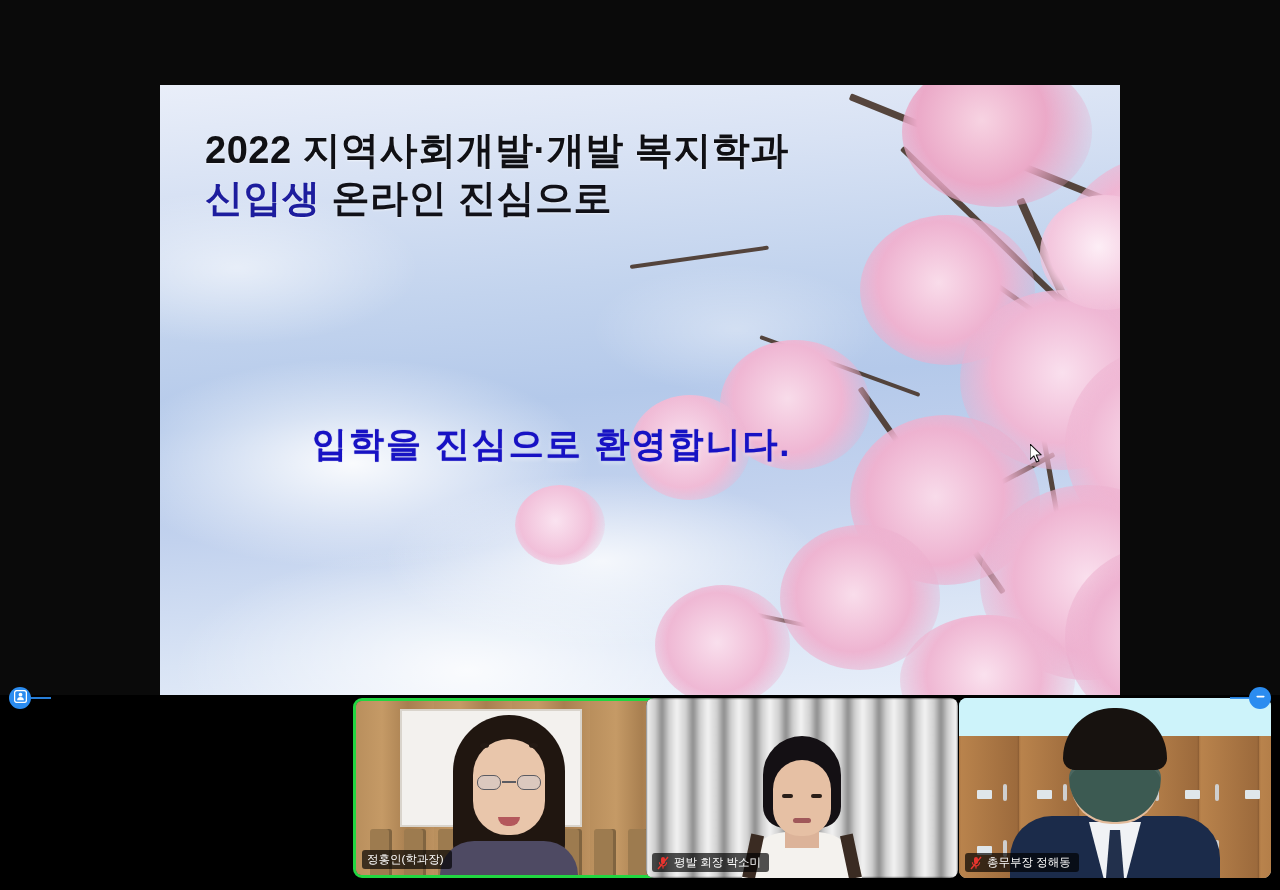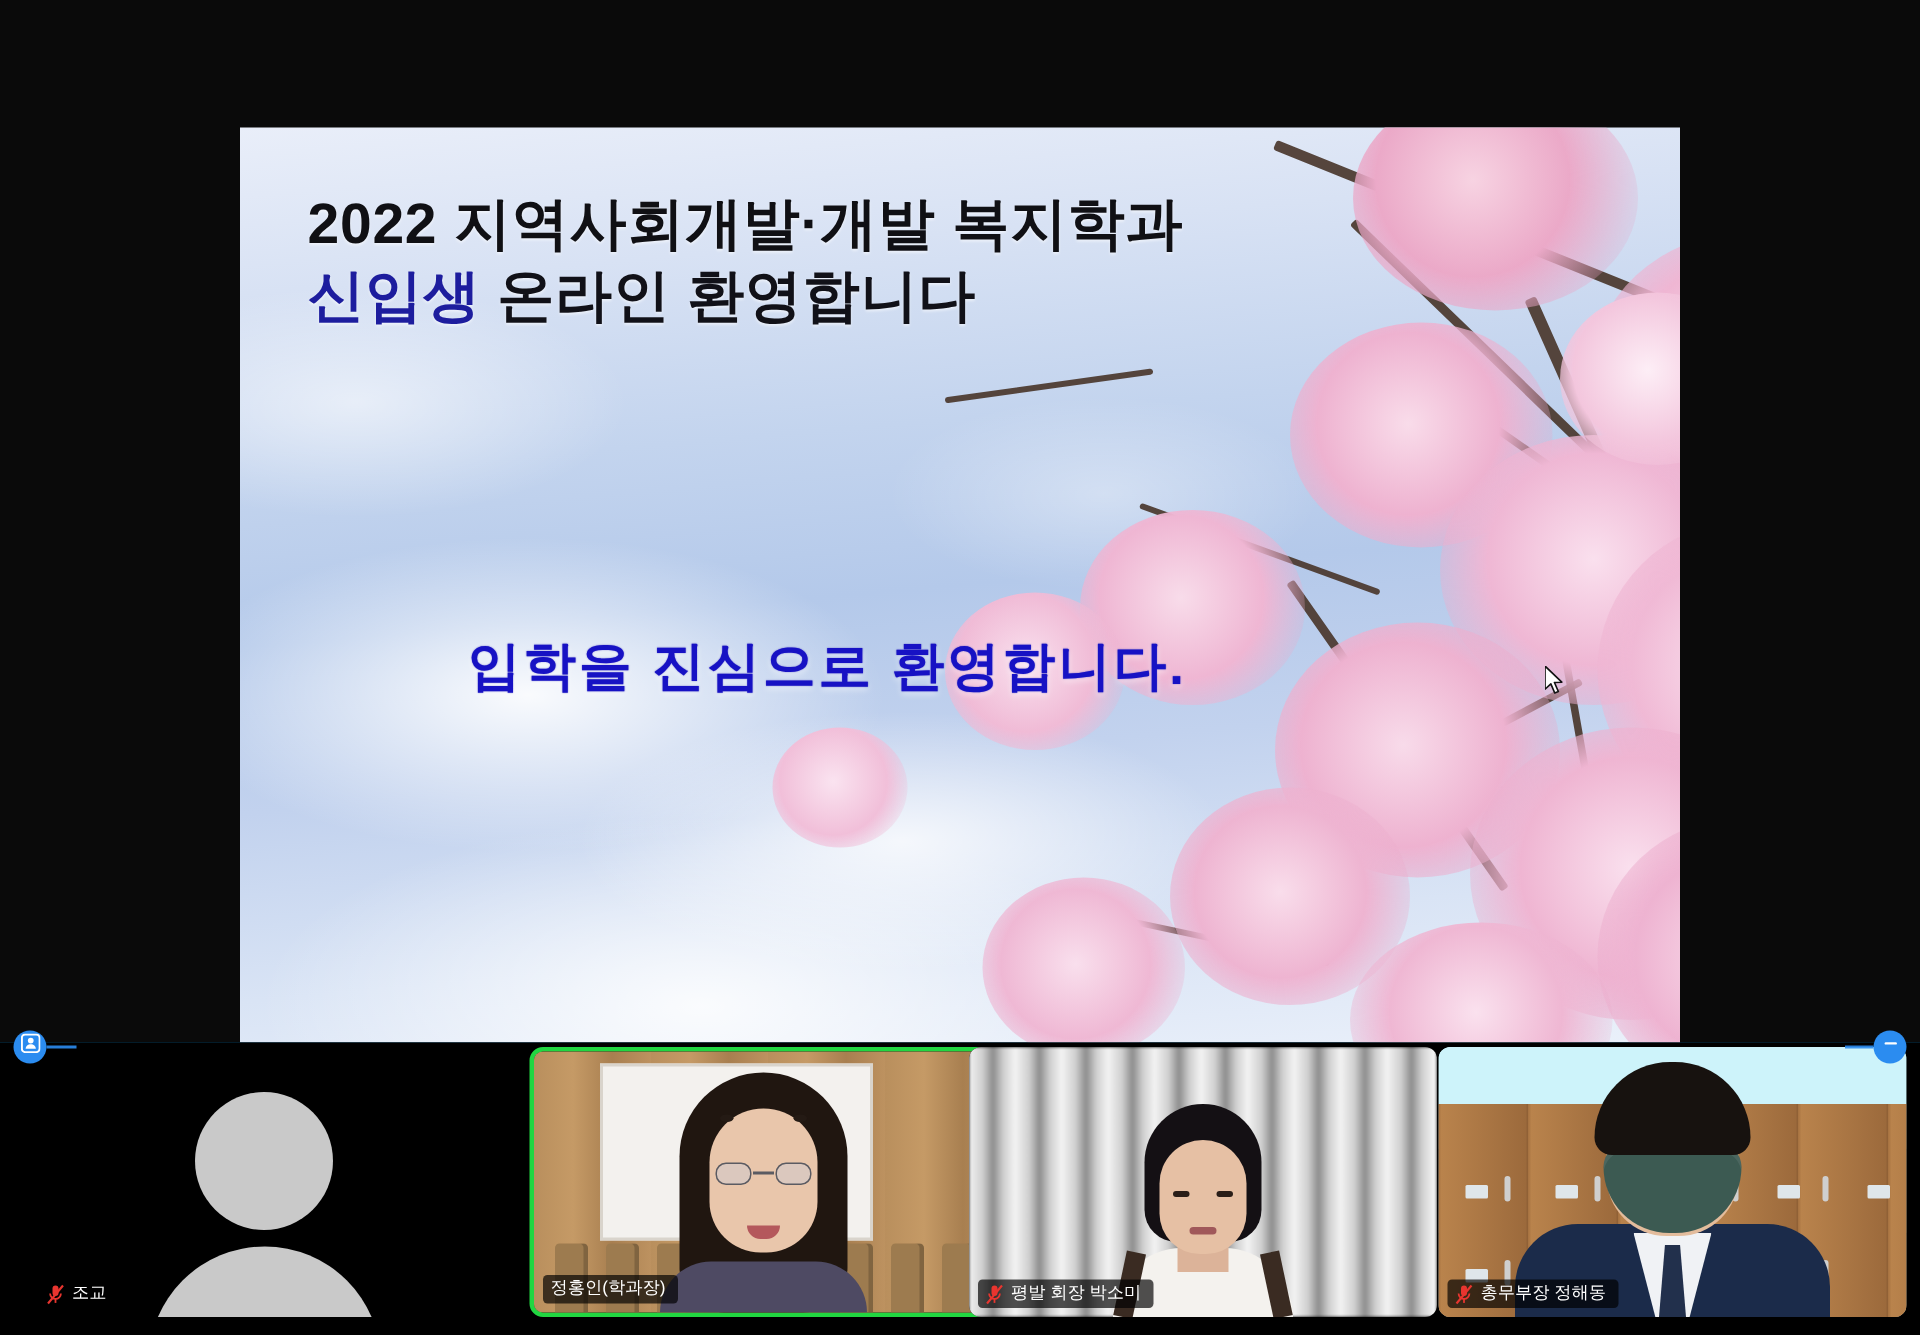--- a/index.html
+++ b/index.html
@@ -10,21 +10,21 @@
     height: 890px;
     overflow: hidden;
     background: #000;
     font-family: "Liberation Sans", "DejaVu Sans", sans-serif;
   }
 
   #app {
     position: relative;
     width: 1280px;
     height: 836px;
-    background: #0369a1;
+    background: #e5e5e5;
     border-radius: 17px;
   }
 
   
   .stage {
     position: absolute;
     left: 0; top: 0;
     width: 1280px;
     height: 695px;
     background: #0a0a0a;
@@ -498,53 +498,36 @@
         <div class="petal-cloud" style="left:470px; top:310px;  width:120px; height:105px; background:radial-gradient(circle at 45% 45%, #f9e0ee 0%, #f0bbd6 52%, rgba(233,167,200,.12) 80%);"></div>
         <div class="petal-cloud" style="left:620px; top:440px;  width:160px; height:145px; background:radial-gradient(circle at 46% 48%, #f9ddeb 0%, #eeb4d1 50%, rgba(229,157,193,.14) 82%);"></div>
         <div class="petal-cloud" style="left:495px; top:500px;  width:135px; height:120px; background:radial-gradient(circle at 46% 48%, #f9dfed 0%, #efb8d4 52%, rgba(231,161,196,.12) 82%);"></div>
         <div class="petal-cloud" style="left:740px; top:530px;  width:175px; height:130px; background:radial-gradient(circle at 48% 46%, #fae1ee 0%, #efb7d3 50%, rgba(230,159,195,.14) 82%);"></div>
         <div class="petal-cloud" style="left:355px; top:400px;  width:90px;  height:80px;  background:radial-gradient(circle at 45% 45%, #fae3f0 0%, #f1bfd9 54%, rgba(235,174,205,.1) 80%);"></div>
         <div class="petal-cloud" style="left:880px; top:110px;  width:130px; height:115px; background:radial-gradient(circle at 45% 45%, #fdeef6 0%, #f3c6dd 52%, rgba(236,176,206,.12) 80%);"></div>
       </div>
 
       <div class="slide-text">
         <div class="headline-line hl-dark">2022 지역사회개발·개발 복지학과</div>
-        <div class="headline-line hl-mixed"><span class="seg-blue">신입생</span><span class="seg-dark"> 온라인 환영합니다</span></div>
+        <div class="headline-line hl-mixed"><span class="seg-blue">신입생</span><span class="seg-dark"> 온라인 진심으로</span></div>
       </div>
 
       <div class="slide-welcome">입학을 진심으로 환영합니다.</div>
 
     </div>
   </div>
 
   <div class="cursor">
     <svg width="14" height="20" viewBox="0 0 14 20">
       <polygon points="0,0 0,15.5 3.9,11.9 6.5,18 8.9,17 6.3,11 11.2,10.8" fill="#ffffff" stroke="#111111" stroke-width="1.1" stroke-linejoin="round"></polygon>
     </svg>
   </div>
 
   <div class="filmstrip">
 
-    <div class="tile t0">
-      <div class="tile-media avatar-tile">
-        <div class="avatar-head"></div>
-        <div class="avatar-body"></div>
-      </div>
-      <div class="name-badge">
-        <span class="badge-glyph">
-          <svg class="mic-muted" viewBox="0 0 12 14">
-            <rect x="4" y="1" width="4" height="7" rx="2" fill="#e8352f"></rect>
-            <path d="M2.4 6.3a3.6 3.6 0 0 0 7.2 0" fill="none" stroke="#e8352f" stroke-width="1.2"></path>
-            <rect x="5.4" y="10" width="1.2" height="2.6" fill="#e8352f"></rect>
-            <line x1="1" y1="13" x2="11" y2="1" stroke="#e8352f" stroke-width="1.4"></line>
-          </svg>
-        </span>
-        <span class="label">조교</span>
-      </div>
-    </div>
 
     <div class="tile t1 active">
       <div class="tile-media">
         <div class="wood-bg"></div>
         <div class="whiteboard"></div>
         <div class="chairs">
           <div class="chair" style="left:14px;"></div>
           <div class="chair" style="left:48px;"></div>
           <div class="chair" style="left:82px;"></div>
           <div class="chair" style="left:204px;"></div>

